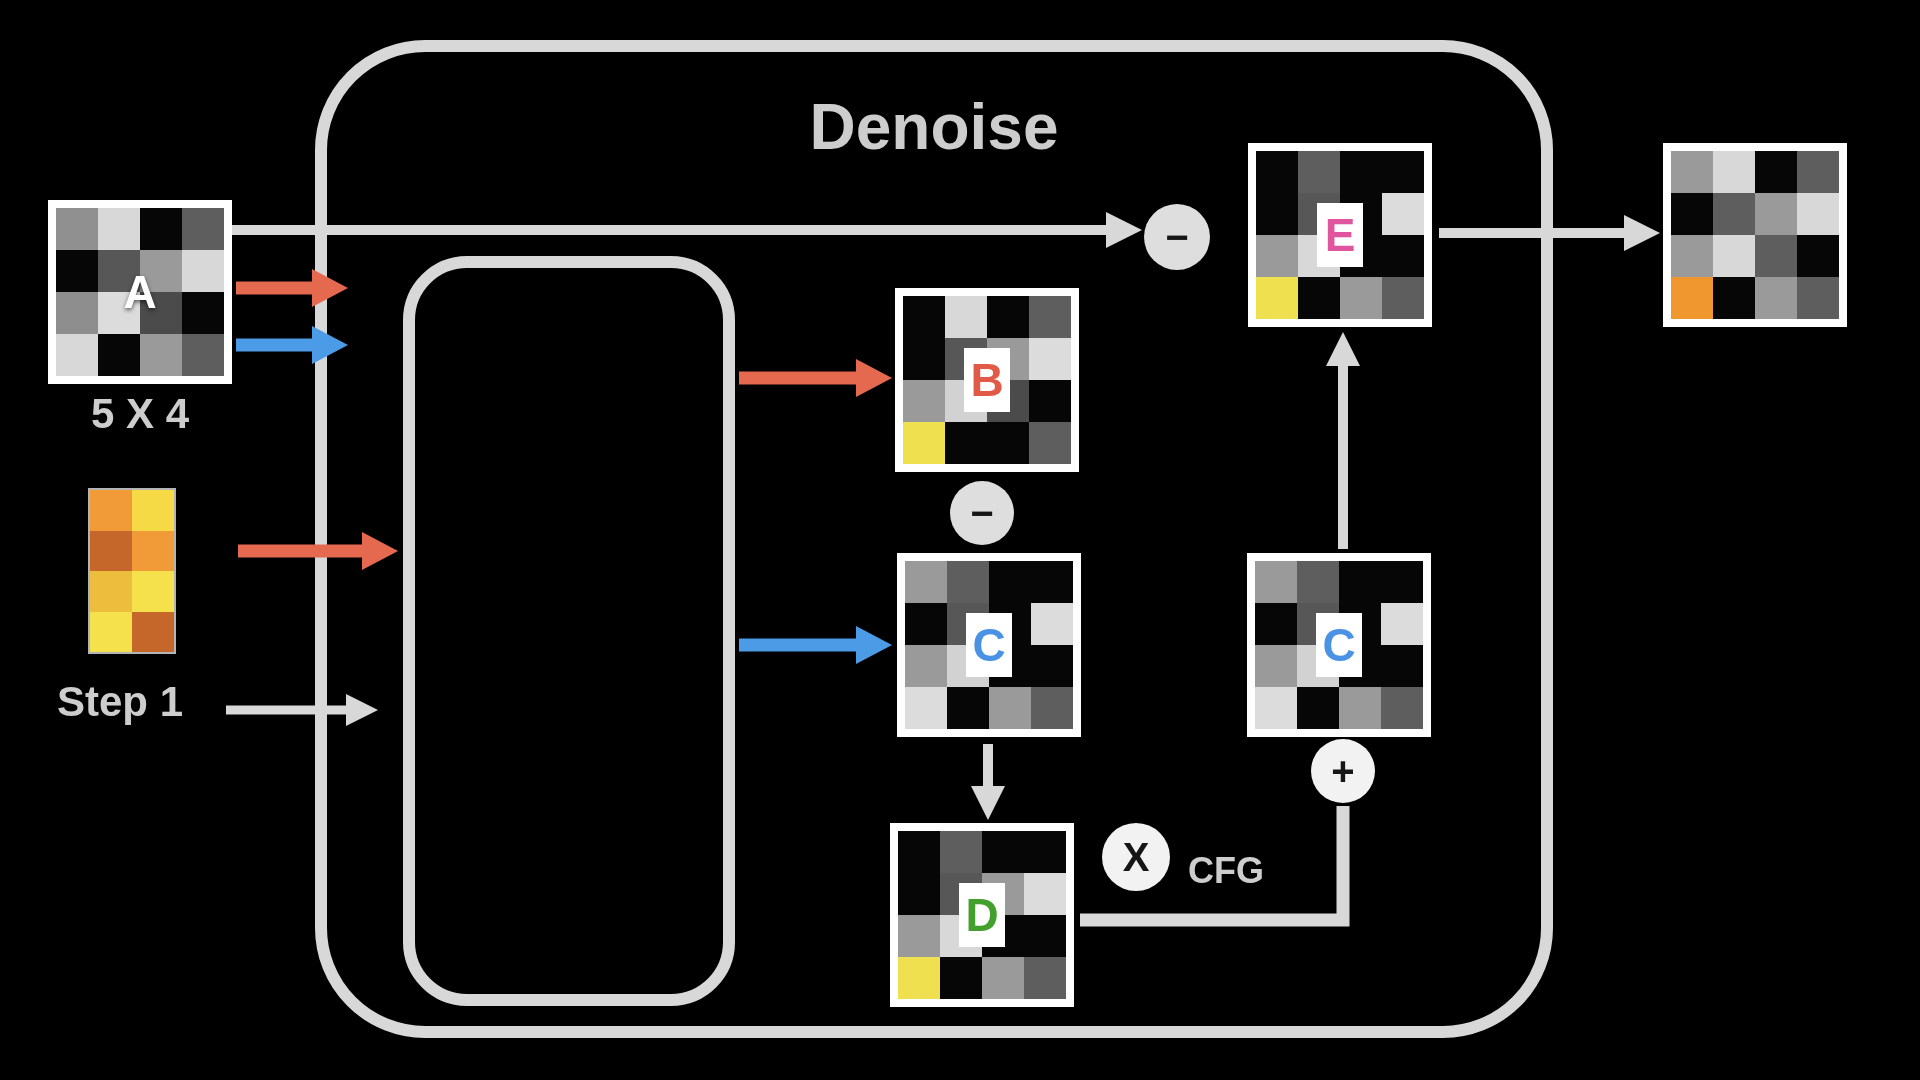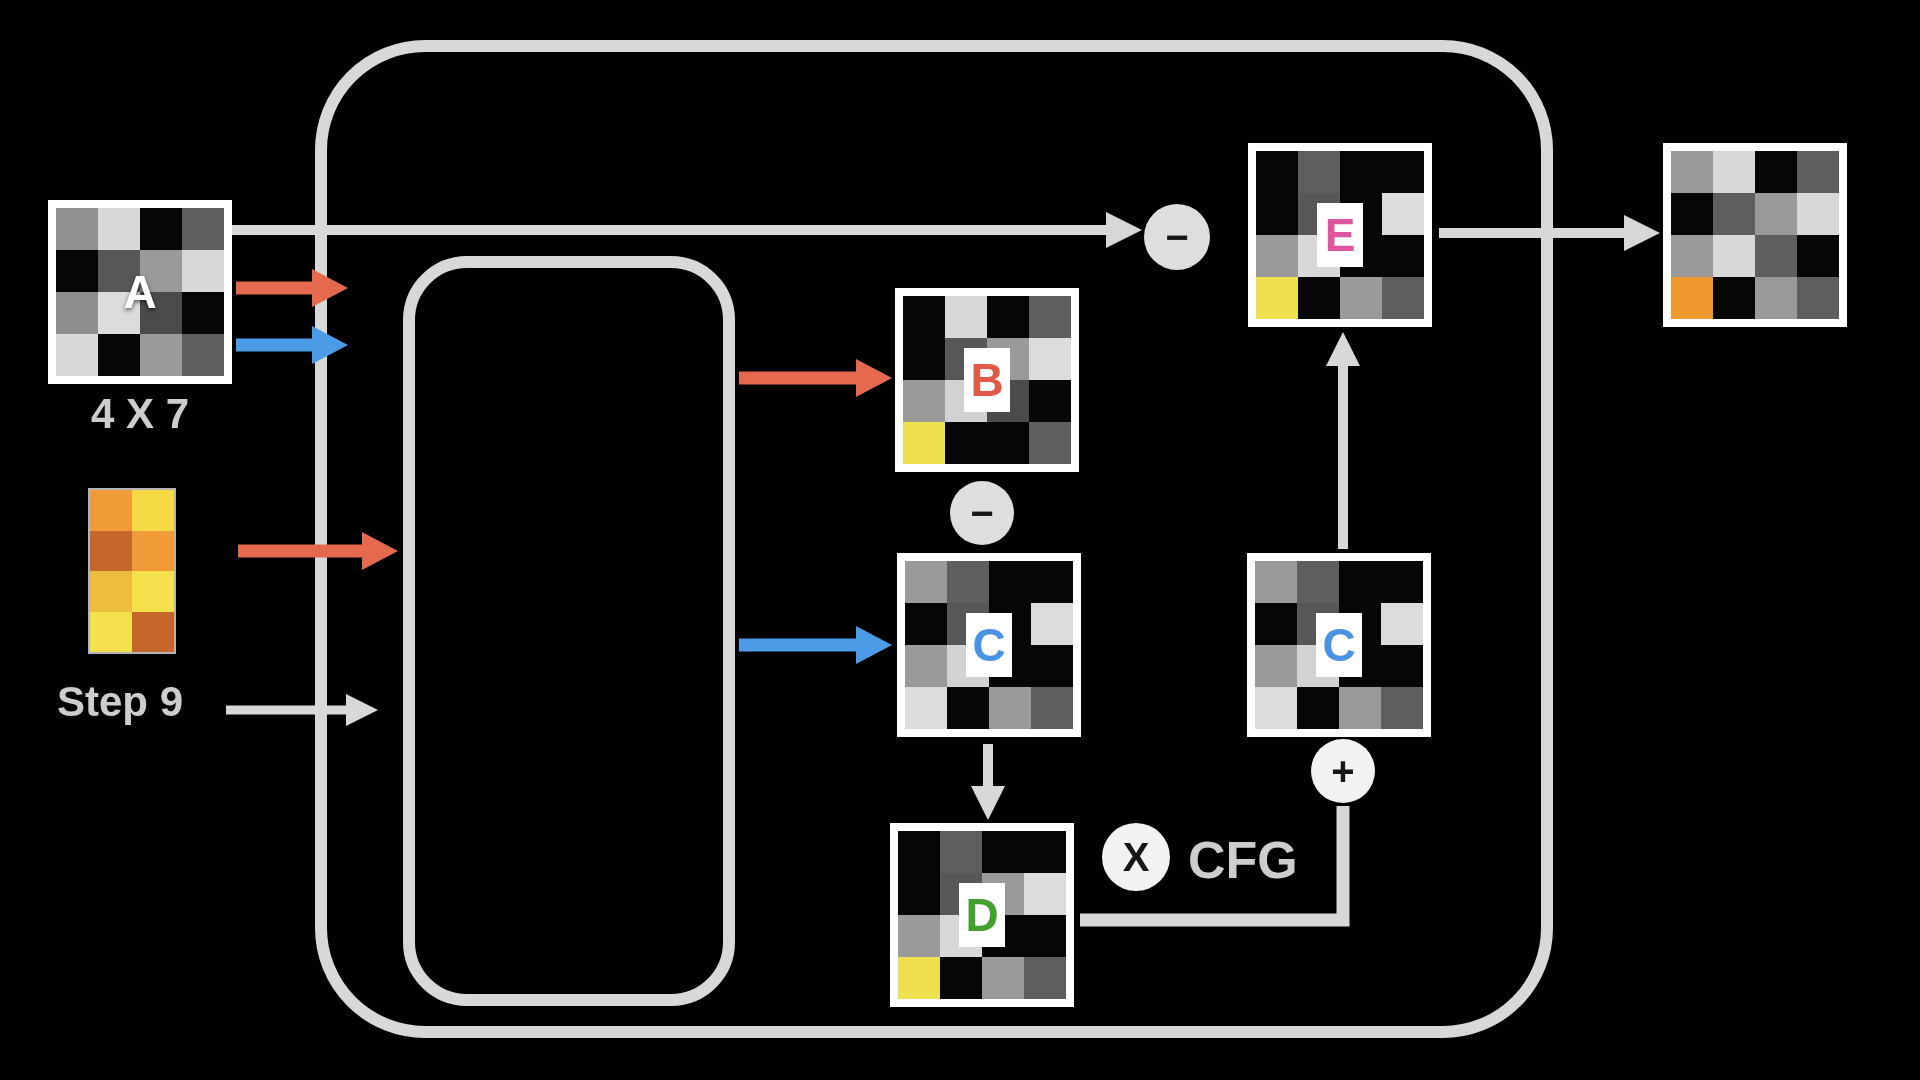--- a/index.html
+++ b/index.html
@@ -17,30 +17,31 @@
   .gframe{position:absolute;width:184px;height:184px;background:#FFFFFF;box-sizing:border-box;padding:8px;}
   .gcells{display:grid;width:100%;height:100%;}
   .strip-frame{position:absolute;left:88px;top:488px;width:88px;height:166px;box-sizing:border-box;border:2px solid #B4B4B4;}
   .glabel{position:absolute;left:50%;top:50%;transform:translate(-50%,-50%);
     width:46px;height:64px;background:#FFFFFF;display:flex;align-items:center;justify-content:center;
     font-size:46px;}
   .alabel{position:absolute;left:50%;top:50%;transform:translate(-50%,-50%);
     font-size:46px;color:#FFFFFF;text-shadow:0 2px 4px rgba(0,0,0,.6);}
   .op-circle{position:absolute;border-radius:50%;display:flex;align-items:center;justify-content:center;
     color:#161616;font-size:40px;line-height:1;}
-  .cfg{position:absolute;left:1188px;top:830px;font-size:52px;color:#CDCDCD;}
+  .cfg{position:absolute;left:1188px;top:850px;font-size:36px;color:#CDCDCD;}
   svg.wires{position:absolute;left:0;top:0;pointer-events:none;}
 </style>
 </head>
 <body>
 
 <div class="canvas">
 
   <div class="box denoise-box"></div>
   <div class="box np-box"></div>
+  <div class="title denoise-title">Denoise</div>
 
   <svg class="wires" width="1920" height="1080" viewBox="0 0 1920 1080">
     <g>
       <line x1="232" y1="230" x2="1106" y2="230" stroke="#D8D8D8" stroke-width="10"></line>
       <polygon points="1142,230 1106,212 1106,248" fill="#D8D8D8"></polygon>
     </g>
     <g>
       <line x1="236" y1="288" x2="312" y2="288" stroke="#E5694F" stroke-width="13"></line>
       <polygon points="348,288 312,269 312,307" fill="#E5694F"></polygon>
     </g>
@@ -95,35 +96,35 @@
         <div style="background: rgb(220, 220, 220);"></div>
         <div style="background: rgb(75, 75, 75);"></div>
         <div style="background: rgb(6, 6, 6);"></div>
         <div style="background: rgb(216, 216, 216);"></div>
         <div style="background: rgb(6, 6, 6);"></div>
         <div style="background: rgb(154, 154, 154);"></div>
         <div style="background: rgb(94, 94, 94);"></div>
       </div>
     <div class="alabel" style="color: rgb(255, 255, 255);">A</div>
   </div>
-  <div class="caption" style="left:48px;top:390px;width:184px;">4 X 7</div>
+  <div class="caption" style="left:48px;top:390px;width:184px;">5 X 4</div>
 
   <div class="strip-frame">
     <div class="gcells" style="grid-template-columns: repeat(2, 1fr);">
         <div style="background: rgb(240, 155, 55);"></div>
         <div style="background: rgb(245, 218, 69);"></div>
         <div style="background: rgb(197, 102, 43);"></div>
         <div style="background: rgb(240, 155, 55);"></div>
         <div style="background: rgb(237, 190, 62);"></div>
         <div style="background: rgb(245, 225, 76);"></div>
         <div style="background: rgb(245, 225, 76);"></div>
         <div style="background: rgb(197, 102, 43);"></div>
       </div>
   </div>
-  <div class="caption" style="left:20px;top:678px;width:200px;">Step 9</div>
+  <div class="caption" style="left:20px;top:678px;width:200px;">Step 1</div>
 
   <div class="gframe" style="left:895px;top:288px;">
     <div class="gcells" style="grid-template-columns: repeat(4, 1fr);">
         <div style="background: rgb(6, 6, 6);"></div>
         <div style="background: rgb(216, 216, 216);"></div>
         <div style="background: rgb(6, 6, 6);"></div>
         <div style="background: rgb(94, 94, 94);"></div>
         <div style="background: rgb(6, 6, 6);"></div>
         <div style="background: rgb(87, 87, 87);"></div>
         <div style="background: rgb(154, 154, 154);"></div>

